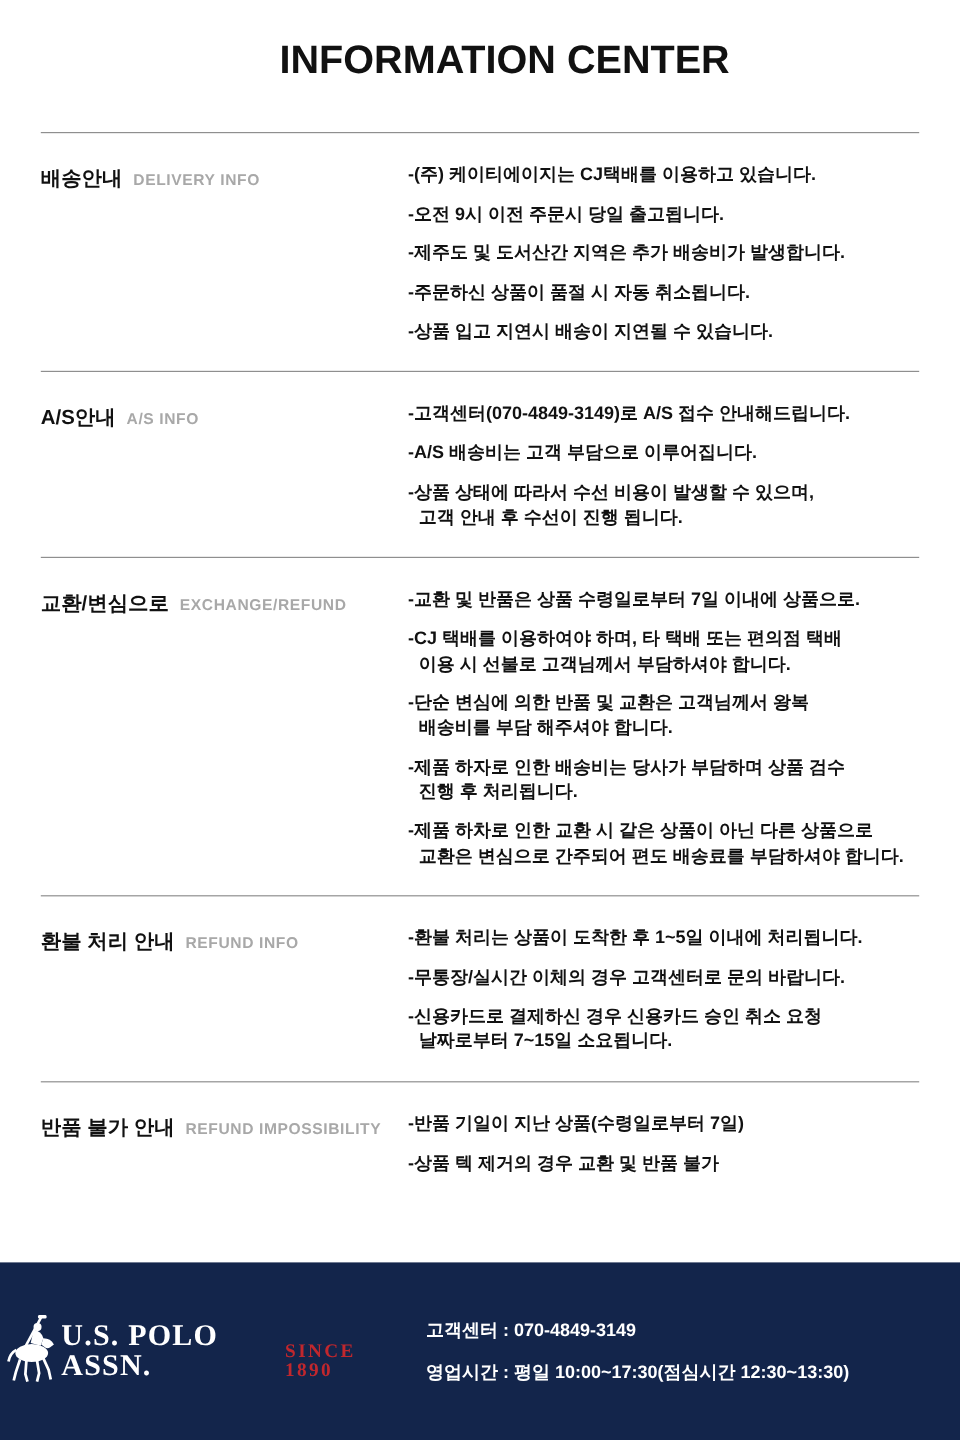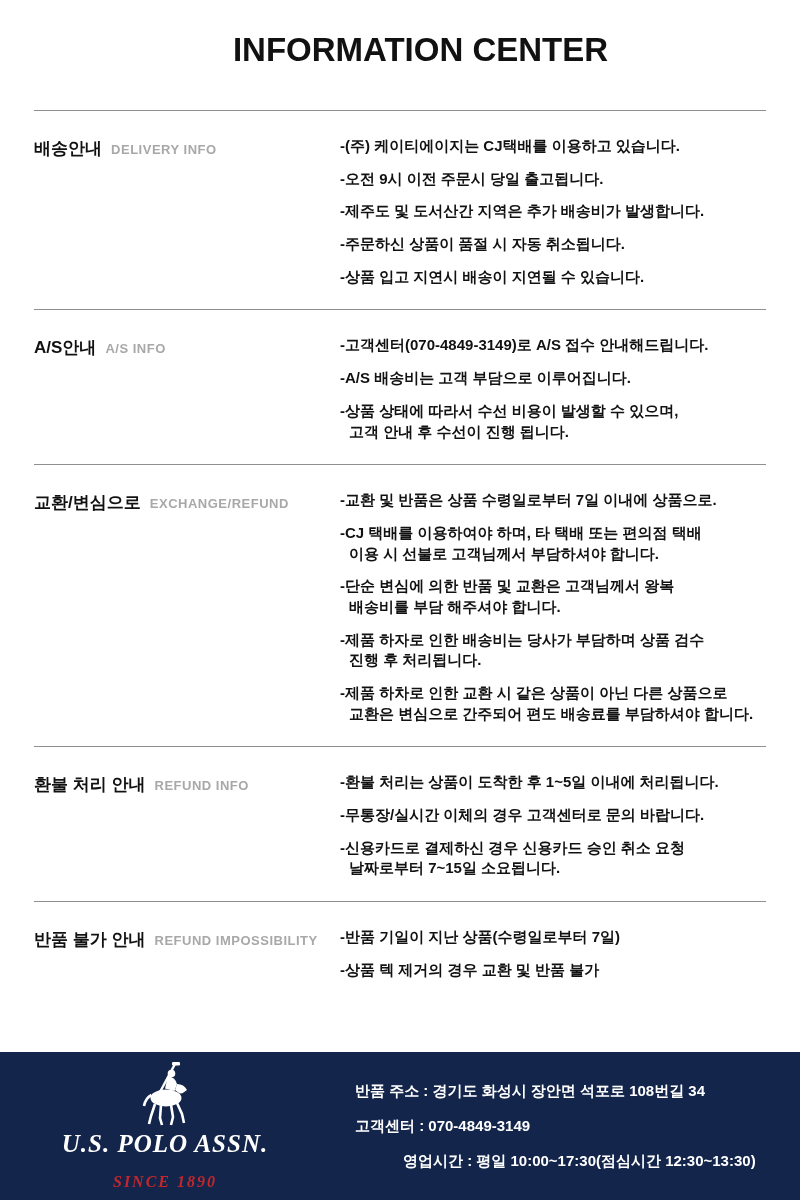--- a/index.html
+++ b/index.html
@@ -24,27 +24,27 @@
   .sec-items{flex:1;min-width:0;}
   .item{
     font-size:15px;font-weight:bold;line-height:1.38;color:var(--text);
     white-space:pre-line;margin:0 0 12px;padding-left:9px;text-indent:-9px;
   }
   .item:last-child{margin-bottom:0;}
   footer{
     position:absolute;left:0;right:0;bottom:0;height:148px;
     background:var(--navy);display:flex;align-items:center;
   }
-  .logo-block{width:330px;display:flex;flex-direction:column;align-items:center;line-height:1;font-style:italic;}
+  .logo-block{width:330px;display:flex;flex-direction:row;align-items:center;line-height:1;}
   .logo-block svg{display:block;margin-bottom:5px;}
   .brand{font-family:"Liberation Serif",serif;font-weight:bold;color:#ffffff;font-size:25px;letter-spacing:1px;}
   .since{font-family:"Liberation Serif",serif;font-weight:bold;color:var(--red);font-size:16px;letter-spacing:2px;margin-top:18px;}
   .contact{flex:1;padding-left:25px;}
   .contact-line{color:#ffffff;font-weight:bold;font-size:15px;margin:0 0 16px;}
-  .contact-line:last-child{margin-bottom:0;margin-left:48px;}
+  .contact-line:last-child{margin-bottom:0;}
 </style>
 </head>
 <body>
 
 <div class="page">
 
   <header>
     <h1 class="page-title">INFORMATION CENTER</h1>
   </header>
 
@@ -134,19 +134,18 @@
           <path d="M19 42 L15 54 L13 62" stroke-width="2.6" fill="none"></path>
           <path d="M25 43 L24 56 L26 63" stroke-width="2.6" fill="none"></path>
           <path d="M35 43 L37 55 L35 63" stroke-width="2.6" fill="none"></path>
           <path d="M41 41 L46 52 L48 61" stroke-width="2.6" fill="none"></path>
         </g>
       </svg>
       <div class="brand">U.S. POLO ASSN.</div>
       <div class="since">SINCE 1890</div>
     </div>
     <div class="contact">
-      <p class="contact-line">반품 주소 : 경기도 화성시 장안면 석포로 108번길 34</p>
       <p class="contact-line">고객센터 : 070-4849-3149</p>
       <p class="contact-line">영업시간 : 평일 10:00~17:30(점심시간 12:30~13:30)</p>
     </div>
   </footer>
 
 </div>
 
 </body></html>

